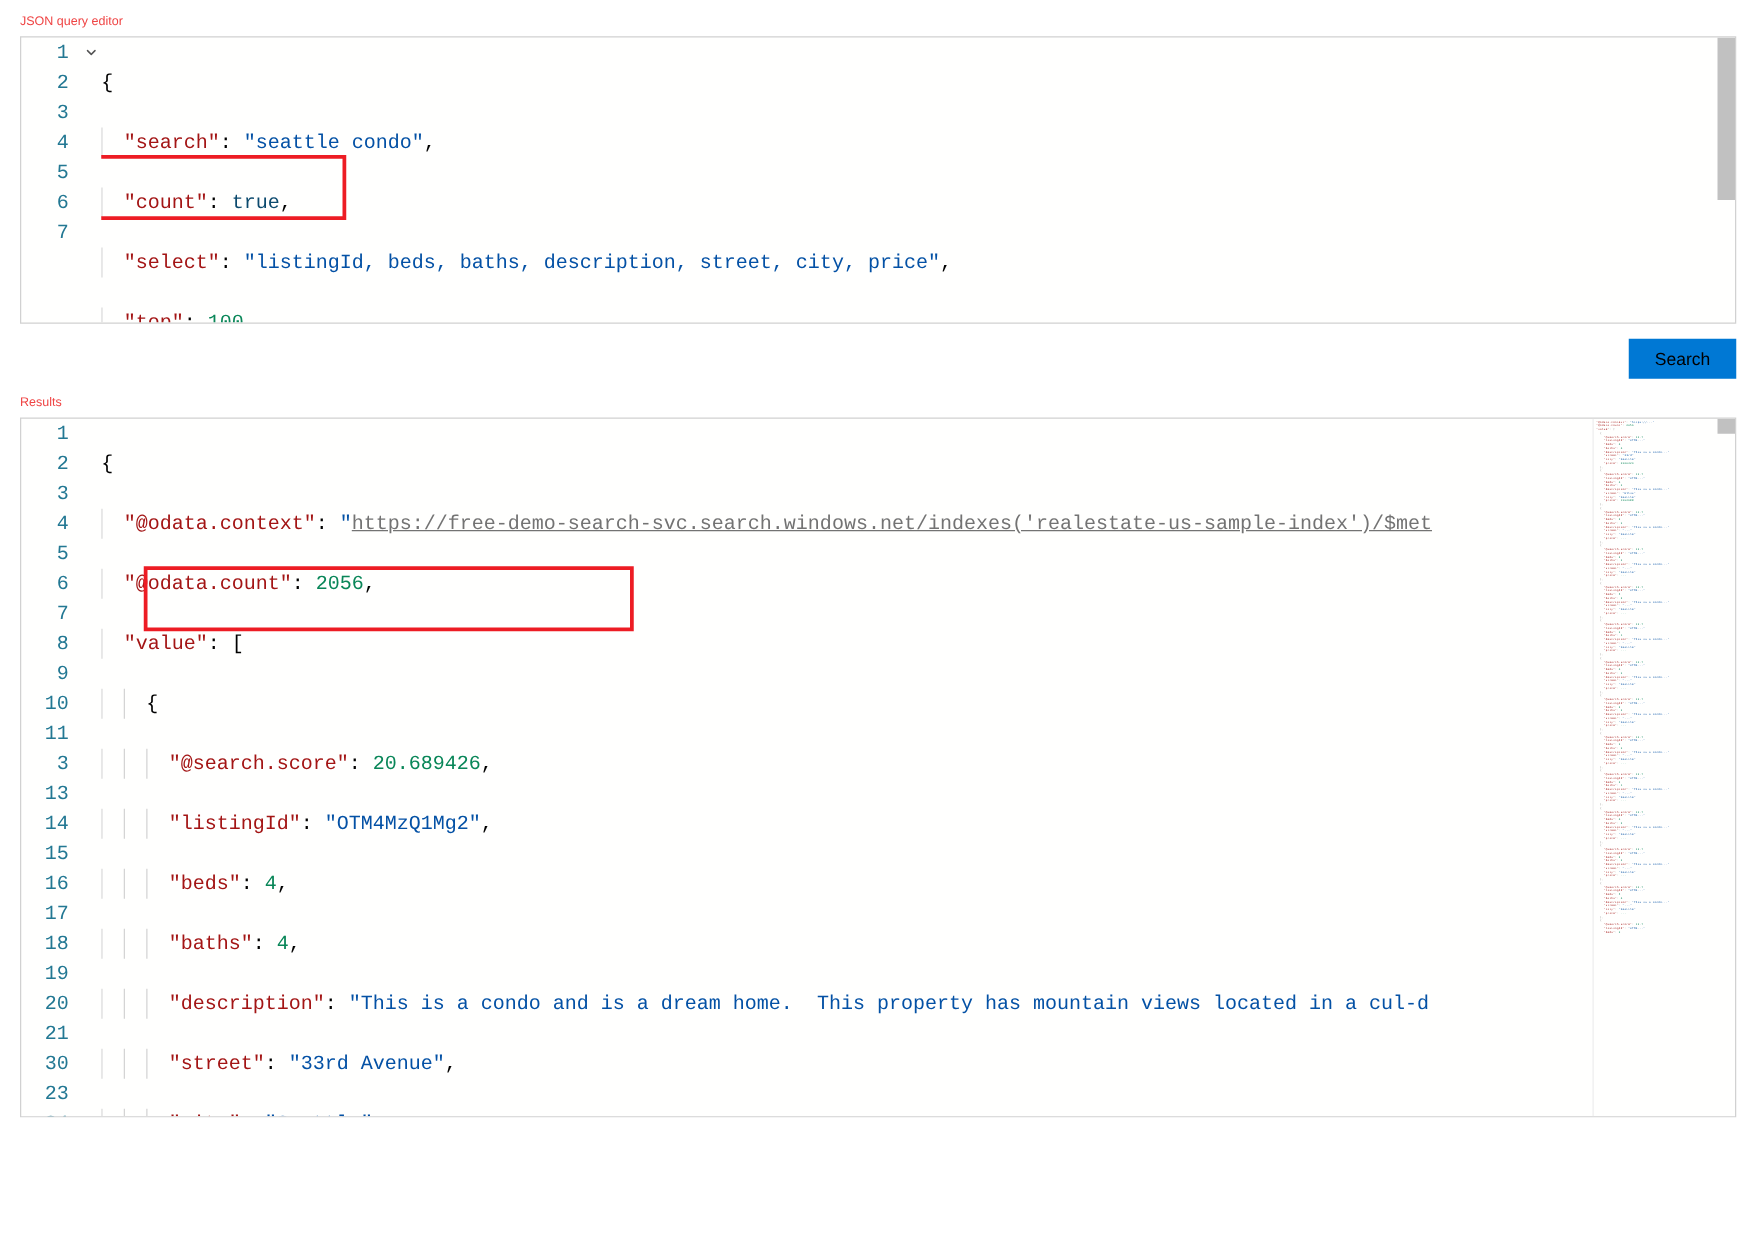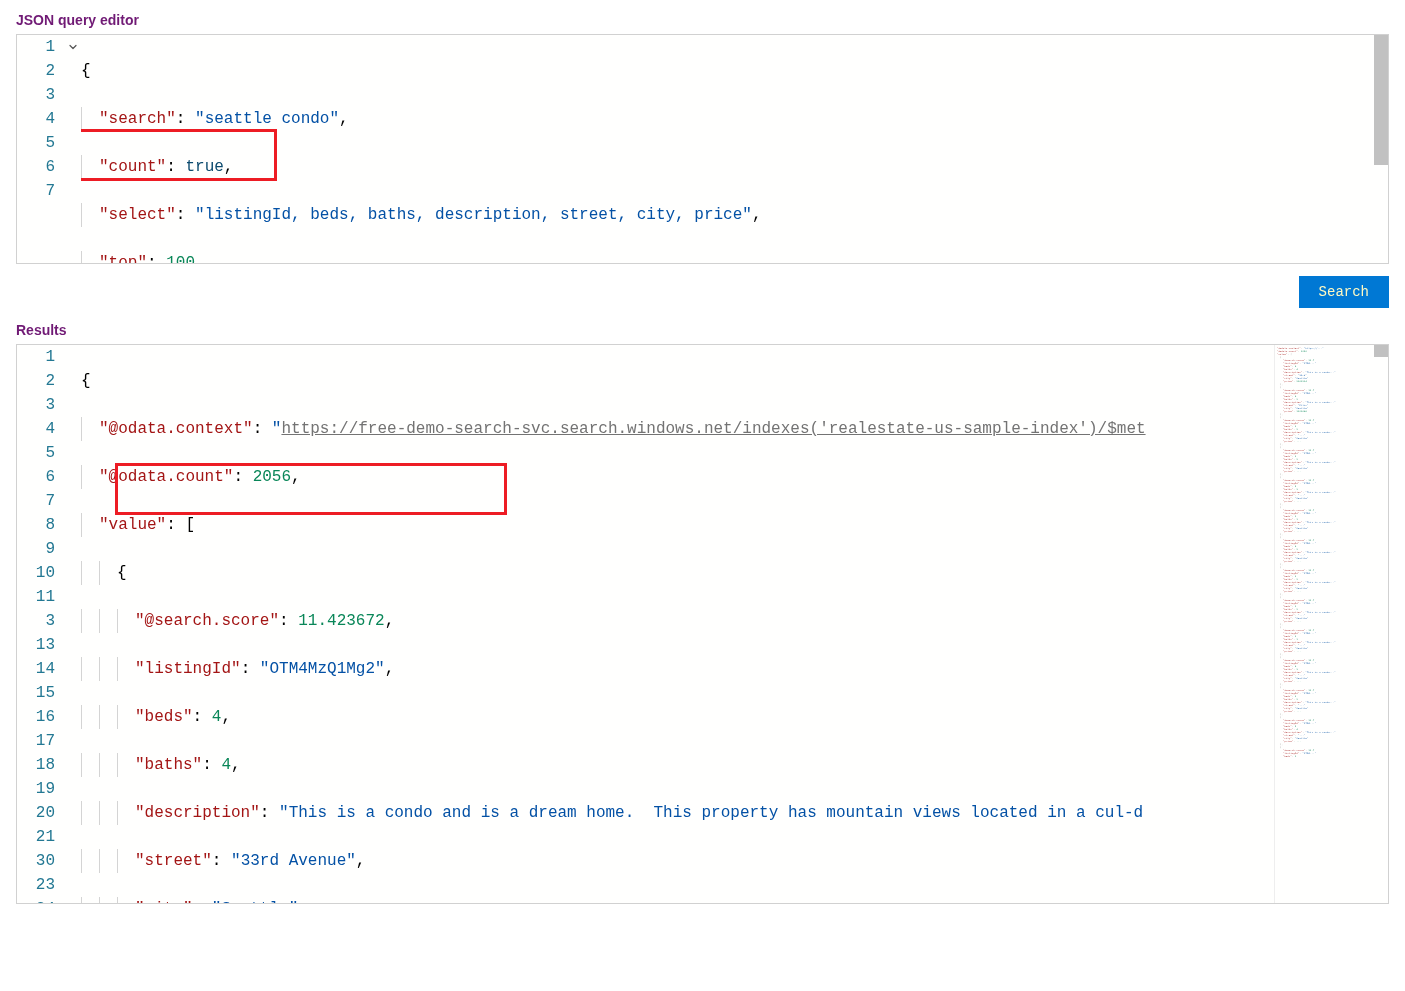--- a/index.html
+++ b/index.html
@@ -4,25 +4,24 @@
 <style>
   * { box-sizing: border-box; margin: 0; padding: 0; }
   body {
     font-family: "Segoe UI", -apple-system, BlinkMacSystemFont, sans-serif;
     font-size: 14px;
     color: #323130;
     background: #fff;
     padding: 8px 16px 0 16px;
   }
   .section-label {
-    font-size: 14px;
-    color: #701a75;
+    font-size: 10px;
+    color: #ef4444;
     margin-bottom: 6px;
     margin-top: 4px;
-    font-weight: bold;
   }
   .editor-box {
     border: 1px solid #d1d1d1;
     position: relative;
     background: #fffffe;
   }
   .editor-query { height: 230px; }
   .editor-results { height: 560px; }
   .code-area {
     font-family: Consolas, "Courier New", monospace;
@@ -81,25 +80,25 @@
   }
 
   
   .button-row {
     display: flex;
     justify-content: flex-end;
     padding: 12px 0 10px 0;
   }
   .search-btn {
     background: #0078d4;
-    color: #fef9c3;
+    color: #000000;
     border: none;
     padding: 6px 20px;
     font-size: 14px;
-    font-family: Liberation Mono, monospace;
+    font-family: Liberation Sans, sans-serif;
     cursor: pointer;
     min-width: 86px;
     height: 32px;
   }
 
   
   .scroll-track {
     position: absolute;
     right: 0;
     top: 0;
@@ -203,21 +202,21 @@
         <div class="ln">30</div>
         <div class="ln">23</div>
         <div class="ln">24</div>
     </div>
     <div class="code-col">
 <div class="code-line"><span class="t-brace">{</span></div>
 <div class="code-line"><span class="indent"></span><span class="t-key">"@odata.context"</span><span class="t-punc">: </span><span class="t-str">"<span class="t-link">https://free-demo-search-svc.search.windows.net/indexes('realestate-us-sample-index')/$met</span></span></div>
 <div class="code-line"><span class="indent"></span><span class="t-key">"@odata.count"</span><span class="t-punc">: </span><span class="t-num">2056</span><span class="t-punc">,</span></div>
 <div class="code-line"><span class="indent"></span><span class="t-key">"value"</span><span class="t-punc">: [</span></div>
 <div class="code-line"><span class="indent"></span><span class="indent"></span><span class="t-brace">{</span></div>
-<div class="code-line"><span class="indent"></span><span class="indent"></span><span class="indent"></span><span class="t-key">"@search.score"</span><span class="t-punc">: </span><span class="t-num">11.423672</span><span class="t-punc">,</span></div>
+<div class="code-line"><span class="indent"></span><span class="indent"></span><span class="indent"></span><span class="t-key">"@search.score"</span><span class="t-punc">: </span><span class="t-num">20.689426</span><span class="t-punc">,</span></div>
 <div class="code-line"><span class="indent"></span><span class="indent"></span><span class="indent"></span><span class="t-key">"listingId"</span><span class="t-punc">: </span><span class="t-str">"<span>OTM4MzQ1Mg2</span>"</span><span class="t-punc">,</span></div>
 <div class="code-line"><span class="indent"></span><span class="indent"></span><span class="indent"></span><span class="t-key">"beds"</span><span class="t-punc">: </span><span class="t-num">4</span><span class="t-punc">,</span></div>
 <div class="code-line"><span class="indent"></span><span class="indent"></span><span class="indent"></span><span class="t-key">"baths"</span><span class="t-punc">: </span><span class="t-num">4</span><span class="t-punc">,</span></div>
 <div class="code-line"><span class="indent"></span><span class="indent"></span><span class="indent"></span><span class="t-key">"description"</span><span class="t-punc">: </span><span class="t-str">"<span>This is a condo and is a dream home.  This property has mountain views located in a cul-d</span></span></div>
 <div class="code-line"><span class="indent"></span><span class="indent"></span><span class="indent"></span><span class="t-key">"street"</span><span class="t-punc">: </span><span class="t-str">"<span>33rd Avenue</span>"</span><span class="t-punc">,</span></div>
 <div class="code-line"><span class="indent"></span><span class="indent"></span><span class="indent"></span><span class="t-key">"city"</span><span class="t-punc">: </span><span class="t-str">"<span>Seattle</span>"</span><span class="t-punc">,</span></div>
 
 
 
 

